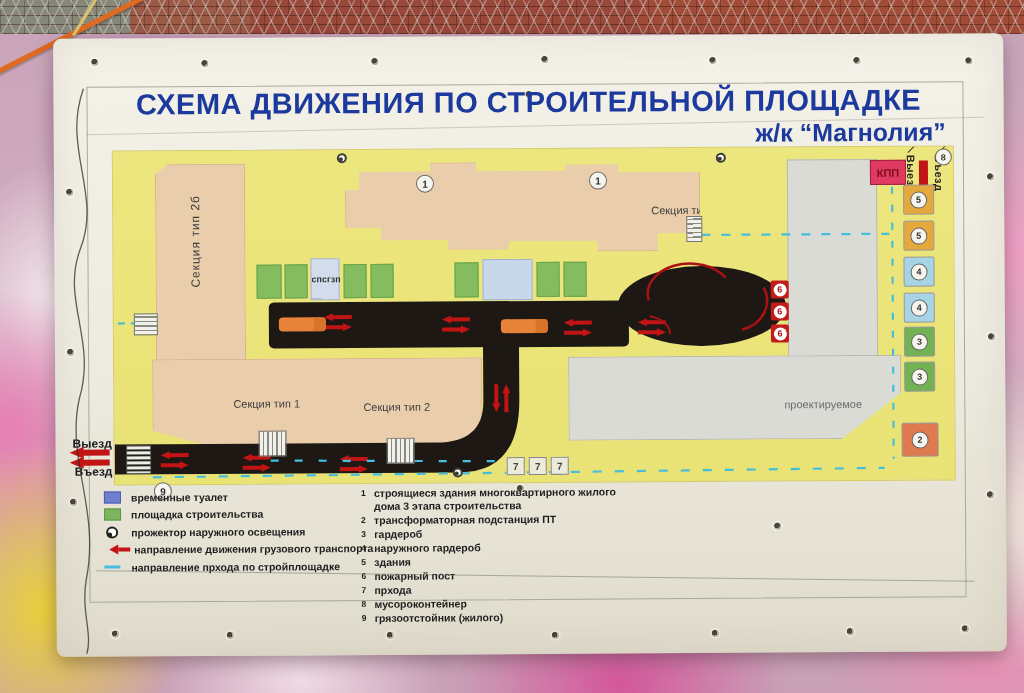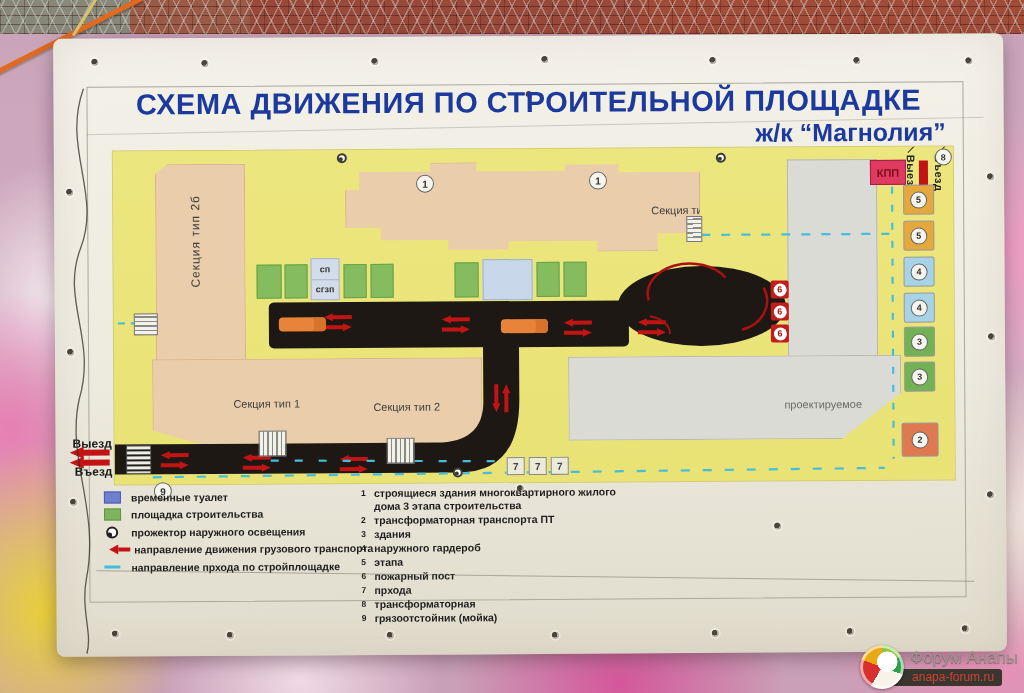--- a/index.html
+++ b/index.html
@@ -45,21 +45,21 @@
   
   .map{position:absolute;left:58px;top:112px;width:840px;height:333px;
     background:linear-gradient(180deg,#ece67e,#e9e275);border:1px solid #d6cd63;}
   .bld{position:absolute;background:#eaceac;border:1px solid #d9b48c;box-sizing:border-box;}
   .bld-label{position:absolute;color:#3c3c3c;font-size:11px;white-space:nowrap;}
   .vlabel{writing-mode:vertical-rl;transform:rotate(180deg);letter-spacing:1px;font-size:12px;}
   .gray{background:#dadbd5;border:1px solid #b7b8b0;}
   .pad{position:absolute;background:#85bc60;border:1px solid #68a344;box-sizing:border-box;}
   .bluebox{position:absolute;background:#c8d8ea;border:1px solid #9fb3c8;box-sizing:border-box;}
   .spbox{position:absolute;background:#d3dcea;border:1px solid #a8b4c4;box-sizing:border-box;
-    display:flex;flex-direction:column;}
+    display:flex;flex-direction:row;}
   .spbox span{flex:1;display:flex;align-items:center;justify-content:center;
     font-size:9px;font-weight:bold;color:#333;}
   .spbox span:first-child{border-bottom:1px solid #a8b4c4;}
   .roadsvg{position:absolute;inset:0;width:100%;height:100%;}
   .truck{position:absolute;height:14px;width:47px;background:#e8833a;border-radius:4px;
     box-shadow:inset -12px 0 0 #d9722b;}
   .ladder{position:absolute;background:repeating-linear-gradient(90deg,#f2f2ec 0 3px,#8a8a80 3px 4.5px);
     border:1px solid #777;}
   .ladder.h{background:repeating-linear-gradient(0deg,#f2f2ec 0 3px,#8a8a80 3px 4.5px);}
   .circ{display:inline-flex;align-items:center;justify-content:center;
@@ -162,21 +162,21 @@
     <div class="map">
 
       <div class="bld" style="left:42px;top:13px;width:90px;height:202px;
                   clip-path:polygon(14% 0,100% 0,100% 100%,0 100%,0 5%);">
         <div class="bld-label vlabel" style="left:32px;top:30px">Секция тип 2б</div>
       </div>
 
       <div class="bld" style="left:38px;top:208px;width:330px;height:87px;
                   clip-path:polygon(0 0,100% 0,100% 100%,17% 100%,0 82%);">
         <div class="bld-label" style="left:80px;top:38px">Секция тип 1</div>
-        <div class="bld-label" style="left:220px;top:42px">Секция тип 2</div>
+        <div class="bld-label" style="left:210px;top:42px">Секция тип 2</div>
       </div>
 
       <div class="bld" style="left:232px;top:13px;width:355px;height:90px;
                   clip-path:polygon(0 30%,4% 30%,4% 10%,24% 10%,24% 0,37% 0,37% 10%,62% 10%,62% 3%,77% 3%,77% 12%,100% 12%,100% 80%,88% 80%,88% 100%,71% 100%,71% 88%,46% 88%,46% 97%,29% 97%,29% 86%,10% 86%,10% 72%,0 72%);">
         <div class="bld-label" style="left:305px;top:42px">Секция тип 2а</div>
       </div>
       <span class="circ abs" style="left:303px;top:25px">1</span>
       <span class="circ abs" style="left:476px;top:23px">1</span>
 
       <div class="bld gray" style="left:674px;top:12px;width:90px;height:197px;border-bottom:none;"></div>
@@ -332,59 +332,52 @@
         </div>
     </div>
 
     <div class="legR">
       <div class="lr-row">
           <span class="lr-num">1</span>
           <span class="lr-label">строящиеся здания многоквартирного жилого дома 3 этапа строительства</span>
         </div>
       <div class="lr-row">
           <span class="lr-num">2</span>
-          <span class="lr-label">трансформаторная транспорта ПТ</span>
+          <span class="lr-label">трансформаторная подстанция ПТ</span>
         </div>
       <div class="lr-row">
           <span class="lr-num">3</span>
-          <span class="lr-label">здания</span>
+          <span class="lr-label">гардероб</span>
         </div>
       <div class="lr-row">
           <span class="lr-num">4</span>
           <span class="lr-label">наружного гардероб</span>
         </div>
       <div class="lr-row">
           <span class="lr-num">5</span>
-          <span class="lr-label">этапа</span>
+          <span class="lr-label">здания</span>
         </div>
       <div class="lr-row">
           <span class="lr-num">6</span>
           <span class="lr-label">пожарный пост</span>
         </div>
       <div class="lr-row">
           <span class="lr-num">7</span>
           <span class="lr-label">прхода</span>
         </div>
       <div class="lr-row">
           <span class="lr-num">8</span>
-          <span class="lr-label">трансформаторная</span>
+          <span class="lr-label">мусороконтейнер</span>
         </div>
       <div class="lr-row">
           <span class="lr-num">9</span>
-          <span class="lr-label">грязоотстойник (мойка)</span>
+          <span class="lr-label">грязоотстойник (жилого)</span>
         </div>
     </div>
 
     <svg class="crease" style="left:0;top:0;width:950px;height:618px" viewBox="0 0 950 618">
       <path d="M30,50 C8,110 48,155 26,210 C6,262 42,300 24,360 C10,420 44,470 30,540 C24,572 36,595 30,615" stroke="#2e2c28" stroke-width="1.3" fill="none" opacity="0.75"></path>
       <line x1="40" y1="532" x2="918" y2="548" stroke="rgba(110,110,100,0.5)" stroke-width="1"></line>
       <line x1="33" y1="96" x2="930" y2="84" stroke="rgba(130,130,120,0.35)" stroke-width="1"></line>
     </svg>
   </div>
 
-  <div class="wm">
-    <div class="globe"></div>
-    <div class="wm-texts">
-      <span class="wm-title">Форум Анапы</span>
-      <span class="wm-url">anapa-forum.ru</span>
-    </div>
-  </div>
 </div>
 
 </body></html>

